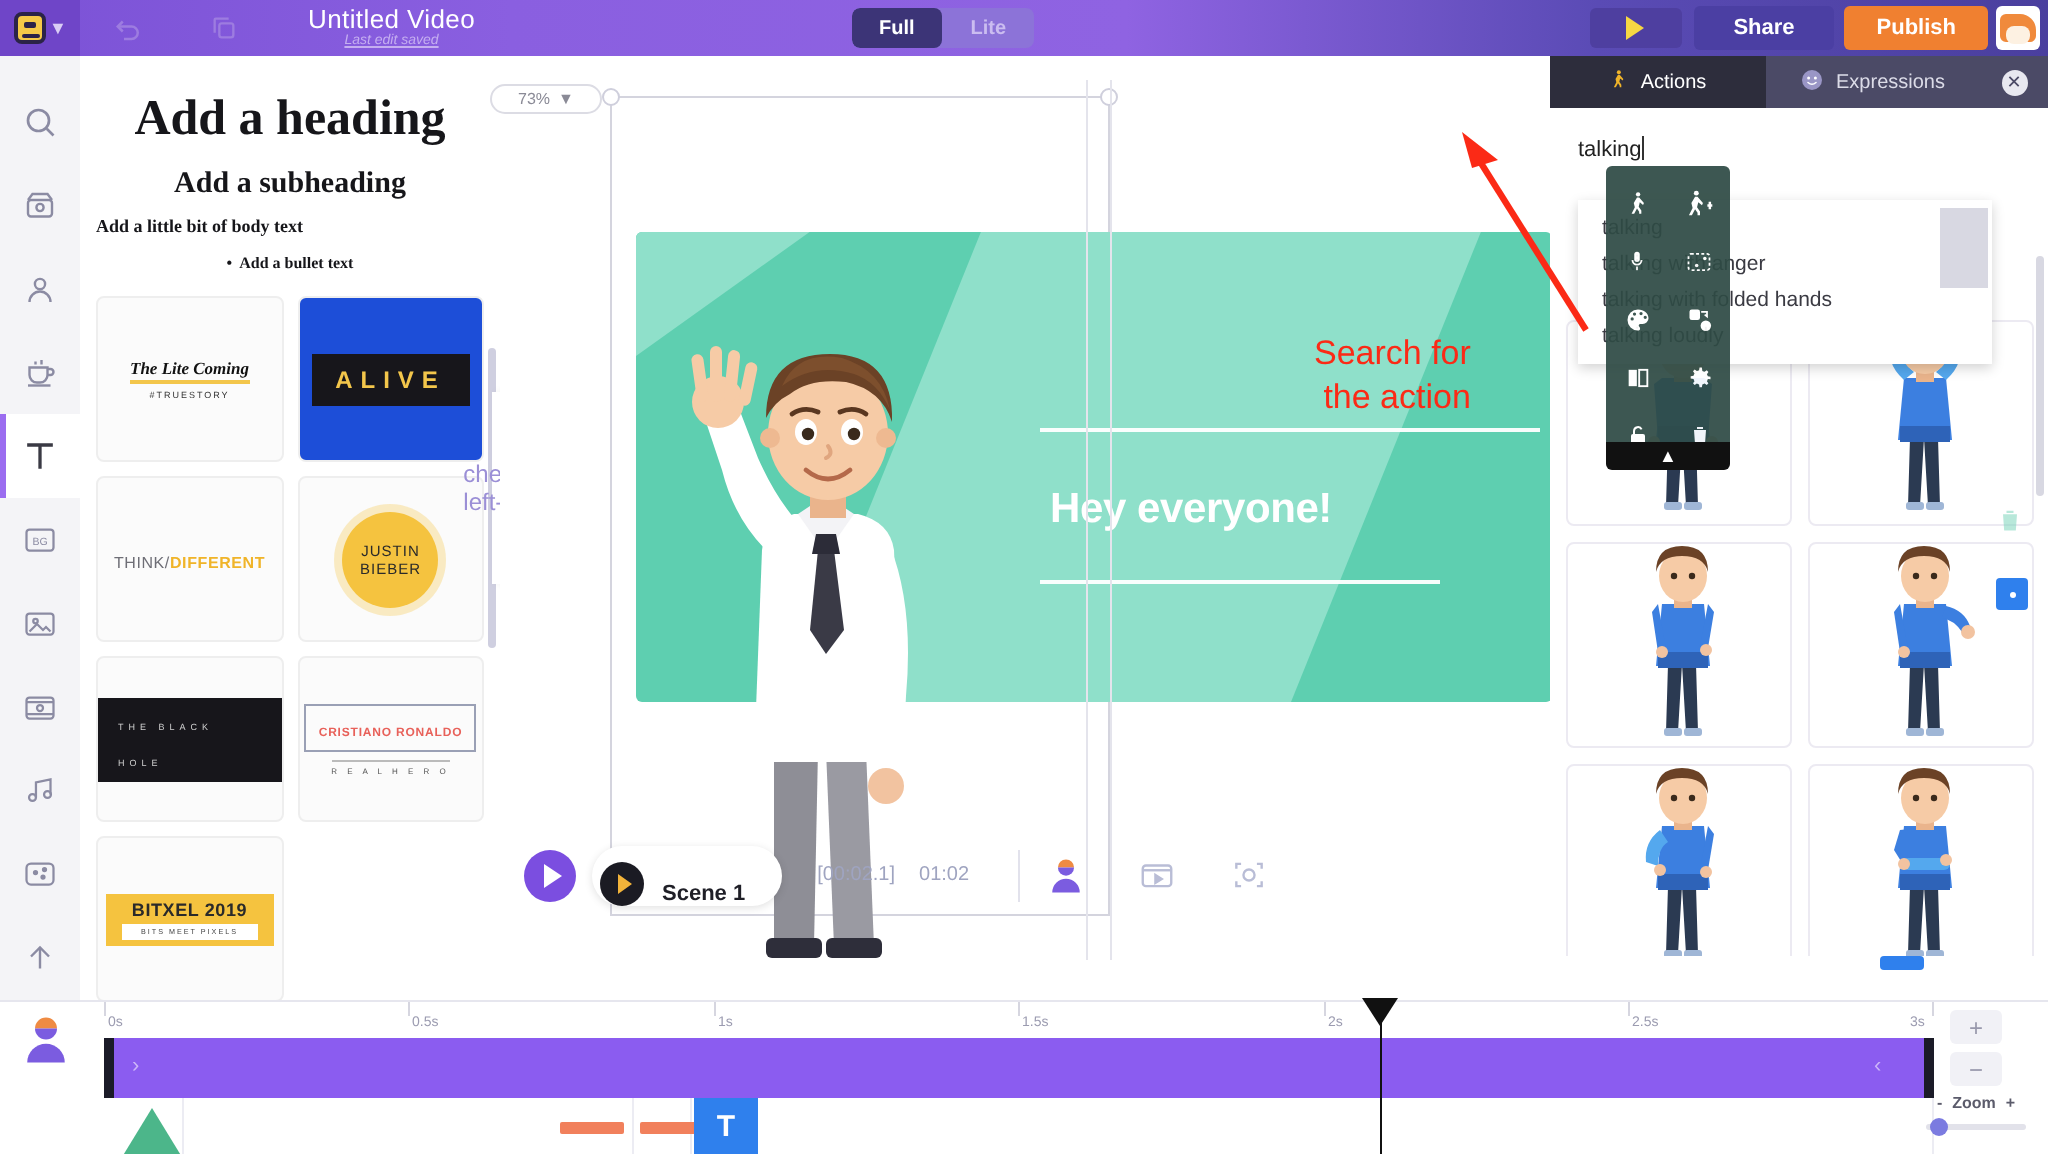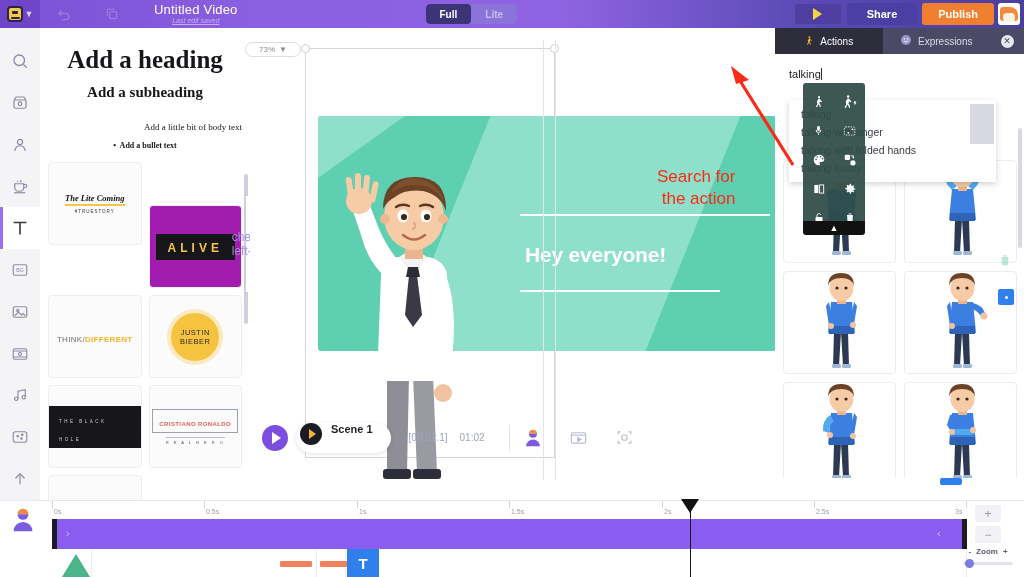--- a/index.html
+++ b/index.html
@@ -59,32 +59,32 @@
      background:#9b6df0;}
   .rail-i svg{display:block;}
 
   
   .panel { position:absolute; left:40px; top:28px; width:210px; height:472px; background:#fff;
      padding:10px 8px 0 8px; overflow:hidden;}
   .ph-h { font-family:"Liberation Serif", serif; font-weight:bold; font-size:25px; text-align:center;
      color:#16161a; margin-top:8px;}
   .ph-s { font-family:"Liberation Serif", serif; font-weight:bold; font-size:15px; text-align:center;
      color:#16161a; margin-top:10px;}
-  .ph-b { font-family:"Liberation Serif", serif; font-weight:normal; font-size:9px; text-align:right;
-     color:#16161a; margin-top:21px;}
+  .ph-b { font-family:"Liberation Serif", serif; font-weight:bold; font-size:9px; text-align:left;
+     color:#16161a; margin-top:7px;}
   .ph-l { font-family:"Liberation Serif", serif; font-weight:bold; font-size:8px; text-align:center;
      color:#16161a; margin-top:9px;}
   .grid { display:grid; grid-template-columns:1fr 1fr; gap:7px; margin-top:12px;}
   .card { height:83px; background:#fbfbfb; border:1px solid #eeeeee; border-radius:4px;
      display:flex; align-items:center; justify-content:center; flex-direction:column;
      overflow:hidden;}
   .c-homecoming .l1{font-family:"Liberation Serif",serif;font-weight:bold;font-style:italic;
      font-size:8.5px;color:#111;border-bottom:2px solid #f3c64b;padding-bottom:1px;}
   .c-homecoming .l2{font-size:4.5px;letter-spacing:1px;color:#333;margin-top:3px;}
-  .c-alive{background:#a21caf;margin-top:43px;}
+  .c-alive{background:#1d4ed8;}
   .c-alive .bar{background:#17161b;padding:4px 12px;}
   .c-alive .bar span{color:#f3c64b;font-weight:bold;font-size:12px;letter-spacing:4px;}
   .c-think span{font-size:8px;letter-spacing:.3px;}
   .c-think .a{color:#6e6e76;} .c-think .b{color:#f0b429;font-weight:bold;}
   .c-animaker .l1{color:#5ecdb0;font-size:12px;letter-spacing:1px;}
   .c-animaker .l2{border-top:1px solid #333;font-size:4.5px;letter-spacing:3px;color:#444;
      margin-top:2px;padding-top:2px;}
   .c-jb .circ{width:48px;height:48px;border-radius:50%;background:#f5c33f;display:flex;
      align-items:center;justify-content:center;flex-direction:column;
      box-shadow:0 0 0 4px rgba(245,195,63,.3);}
@@ -148,21 +148,21 @@
   .arrow{position:absolute;left:727px;top:60px;width:70px;height:110px;z-index:10;}
 
   
   .btoolbar{position:absolute;left:250px;top:415px;width:525px;height:45px;z-index:7;
      display:flex;align-items:center;}
   .bplay{width:26px;height:26px;border-radius:50%;background:#7b4ee0;margin-left:12px;
      display:flex;align-items:center;justify-content:center;}
   .bplay .t{width:0;height:0;border-left:9px solid #fff;border-top:6px solid transparent;
      border-bottom:6px solid transparent;margin-left:3px;}
   .scenechip{margin-left:8px;height:30px;background:#fff;border-radius:15px;display:flex;
-     align-items:flex-start;padding:0 18px 0 4px;box-shadow:0 1px 4px rgba(0,0,0,.12);}
+     align-items:flex-end;padding:0 18px 0 4px;box-shadow:0 1px 4px rgba(0,0,0,.12);}
   .scenechip .dot{width:22px;height:22px;border-radius:50%;background:#1b1b23;display:flex;
      align-items:center;justify-content:center;}
   .scenechip .dot .t{width:0;height:0;border-left:7px solid #f3b43a;border-top:5px solid transparent;
      border-bottom:5px solid transparent;margin-left:2px;}
   .scenechip span{font-size:11px;font-weight:bold;color:#1f1f27;margin-left:9px;}
   .tcode{font-size:10px;color:#9fa4c0;margin-left:18px;}
   .tdur{font-size:10px;color:#9fa4c0;margin-left:12px;}
   .bdiv{width:1px;height:26px;background:#e2e2ec;margin-left:24px;}
   .bicon{width:46px;height:40px;display:flex;align-items:center;justify-content:center;
      color:#b9bdd6;}

